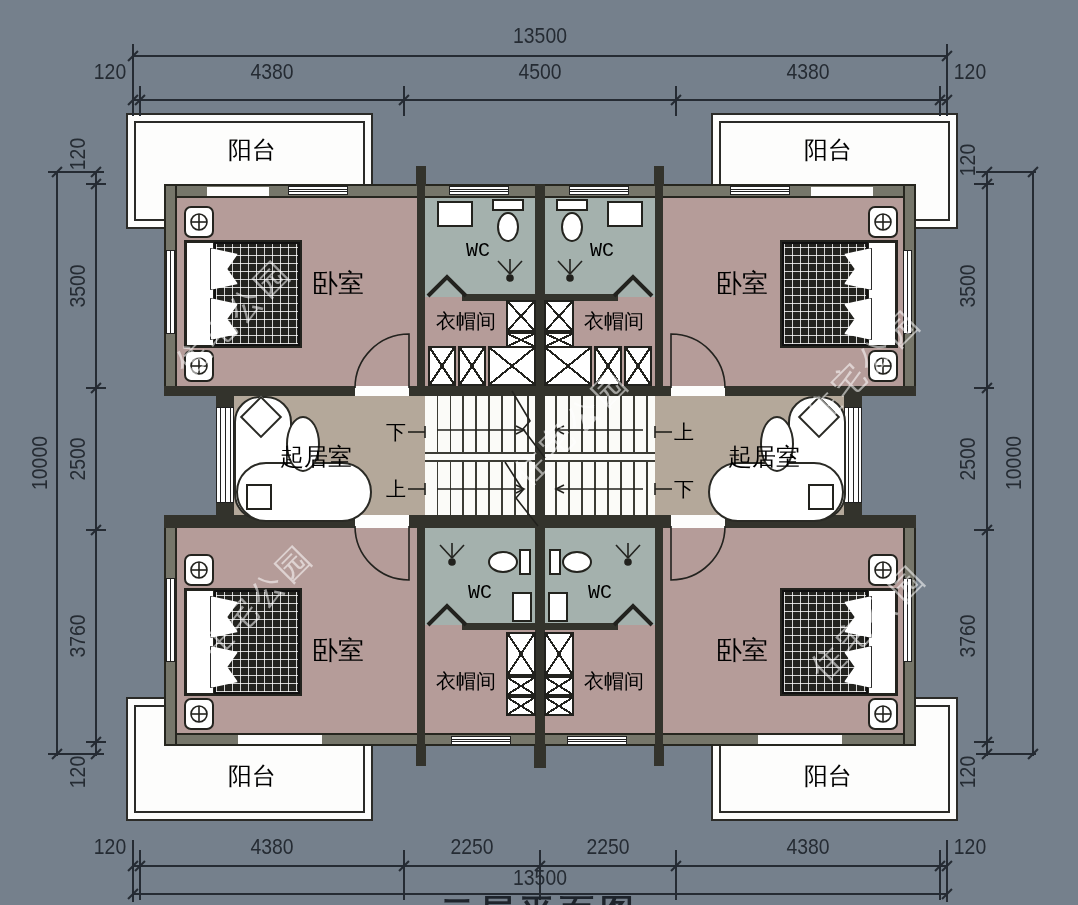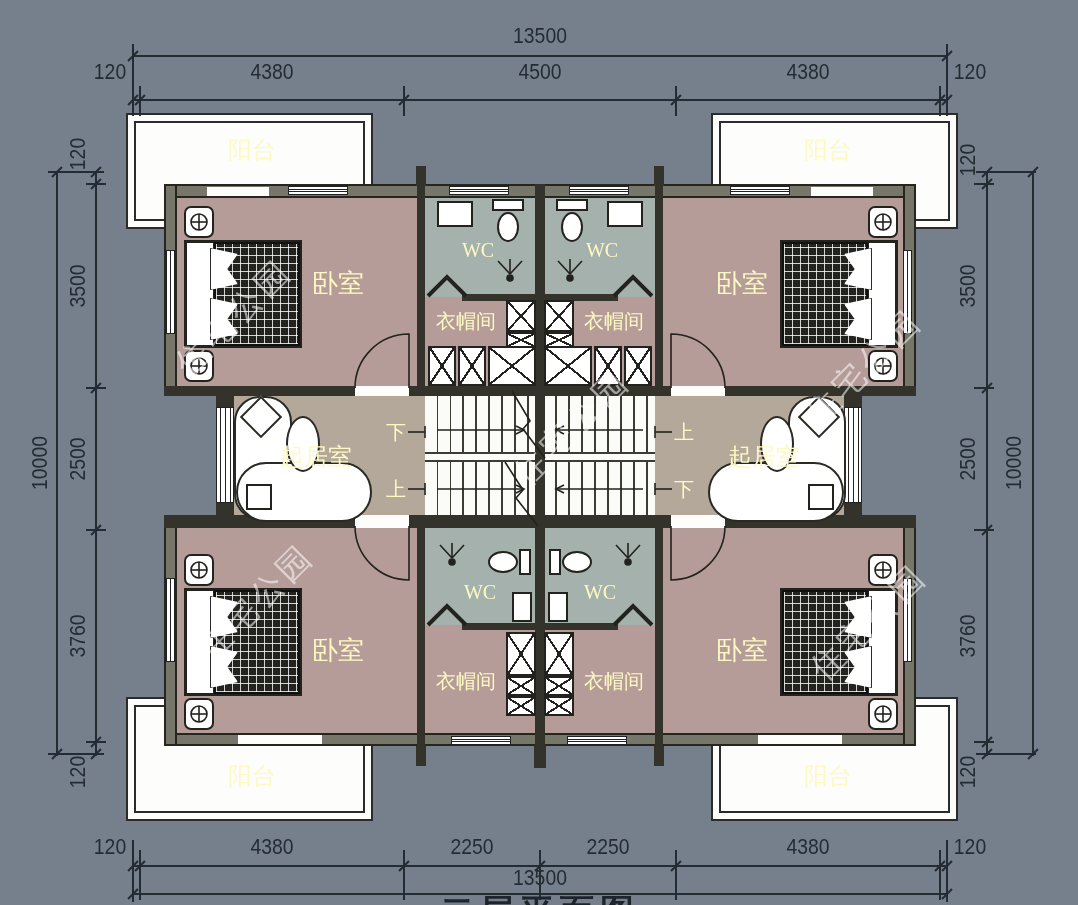--- a/index.html
+++ b/index.html
@@ -36,21 +36,21 @@
   .pil{position:absolute;background:#fff;border:1px solid #2a2a2a;box-sizing:border-box;
        clip-path:polygon(0 0,100% 14%,62% 50%,100% 86%,0 100%)}
   .pil.r{clip-path:polygon(100% 0,0 14%,38% 50%,0 86%,100% 100%)}
   .tank{background:#fff;border:2px solid #23231e;box-sizing:border-box}
   .bowl{background:#fff;border:2px solid #23231e;border-radius:50%;box-sizing:border-box}
   .sink{background:#fff;border:2px solid #23231e;box-sizing:border-box}
   .blob{background:#fff;border:2px solid #2a2a25;box-sizing:border-box}
   .oval{background:#fff;border:2px solid #2a2a25;border-radius:50%;box-sizing:border-box}
   .dia{background:#fff;border:2px solid #2a2a25;transform:rotate(45deg);box-sizing:border-box}
   .panel{background:#fff;border:2px solid #23231e;box-sizing:border-box}
-  .lbl{position:absolute;color:#fef9c3;font-family:Liberation Serif, serif;
+  .lbl{position:absolute;color:#000000;font-family:Liberation Mono, monospace;
        transform:translate(-50%,-50%);white-space:nowrap}
   .wm{position:absolute;color:rgba(255,255,255,.55);font-size:33px;letter-spacing:4px;
       transform:rotate(-45deg);white-space:nowrap}
   #brand{position:absolute;right:6px;top:842px;color:#fff;font-size:46px;font-weight:bold;
          letter-spacing:1px;white-space:nowrap}
   #cap{position:absolute;left:425px;top:894px;width:230px;height:11px;overflow:hidden;text-align:center}
   #cap span{display:block;font-size:34px;line-height:36px;font-weight:bold;color:#1e242c;
             font-family:"Liberation Serif",serif;letter-spacing:6px}
   svg{position:absolute;left:0;top:0}
 </style>

